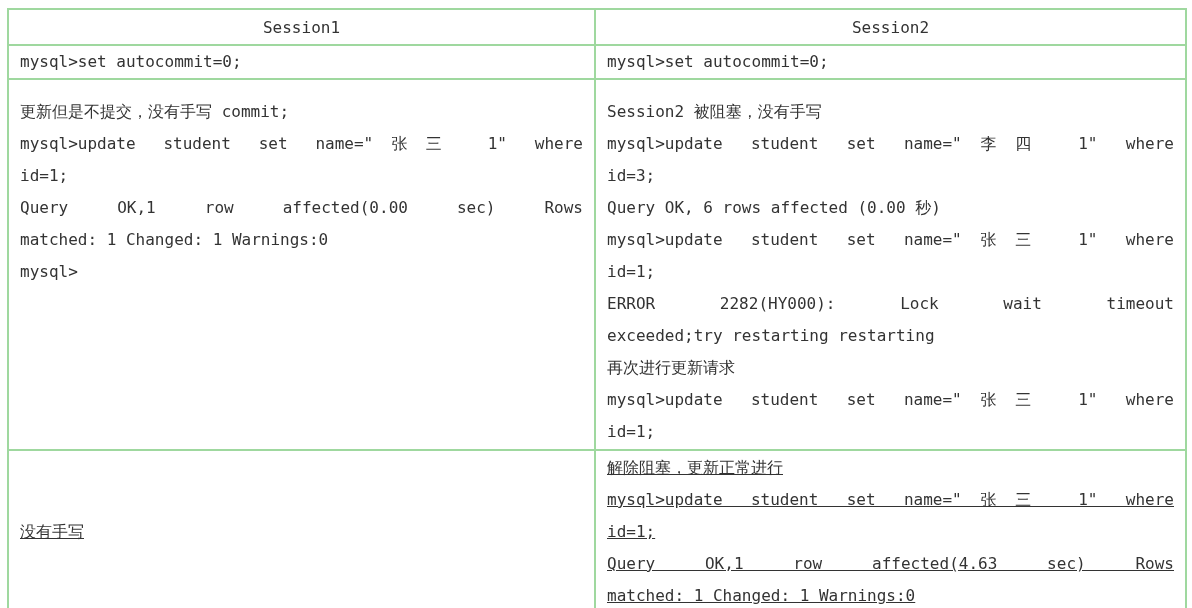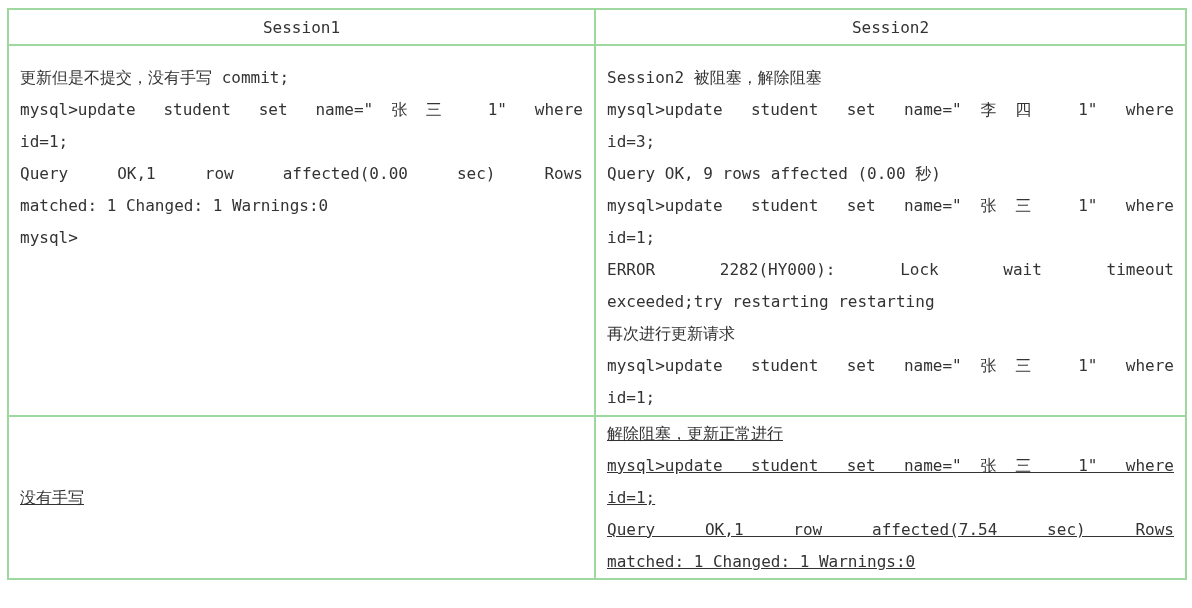--- a/index.html
+++ b/index.html
@@ -72,50 +72,58 @@
       <col style="width:587px">
       <col style="width:591px">
     </colgroup>
     <thead>
       <tr>
         <th>Session1</th>
         <th>Session2</th>
       </tr>
     </thead>
     <tbody>
+      <tr class="r-cmd">
+        <td>
+            <div class="line">mysql&gt;set autocommit=0;</div>
+          </td>
+        <td>
+            <div class="line">mysql&gt;set autocommit=0;</div>
+          </td>
+      </tr>
       <tr class="r-main">
         <td>
             <div class="line">更新但是不提交，没有手写 commit;</div>
             <div class="line just">mysql&gt;update student set name="张三 1" where</div>
             <div class="line">id=1;</div>
             <div class="line just">Query OK,1 row affected(0.00 sec) Rows</div>
             <div class="line">matched: 1 Changed: 1 Warnings:0</div>
             <div class="line">mysql&gt;</div>
           </td>
         <td>
-            <div class="line">Session2 被阻塞，解除阻塞</div>
+            <div class="line">Session2 被阻塞，没有手写</div>
             <div class="line just">mysql&gt;update student set name="李四 1" where</div>
             <div class="line">id=3;</div>
-            <div class="line">Query OK, 9 rows affected (0.00 秒)</div>
+            <div class="line">Query OK, 6 rows affected (0.00 秒)</div>
             <div class="line just">mysql&gt;update student set name="张三 1" where</div>
             <div class="line">id=1;</div>
             <div class="line just">ERROR 2282(HY000): Lock wait timeout</div>
             <div class="line">exceeded;try restarting restarting</div>
             <div class="line">再次进行更新请求</div>
             <div class="line just">mysql&gt;update student set name="张三 1" where</div>
             <div class="line">id=1;</div>
           </td>
       </tr>
       <tr class="r-last">
         <td class="v-mid">
             <div class="line">没有手写</div>
           </td>
         <td>
             <div class="line">解除阻塞，更新正常进行</div>
             <div class="line just">mysql&gt;update student set name="张三 1" where</div>
             <div class="line">id=1;</div>
-            <div class="line just">Query OK,1 row affected(7.54 sec) Rows</div>
+            <div class="line just">Query OK,1 row affected(4.63 sec) Rows</div>
             <div class="line">matched: 1 Changed: 1 Warnings:0</div>
           </td>
       </tr>
     </tbody>
   </table>
 </div>
 
 </body></html>

